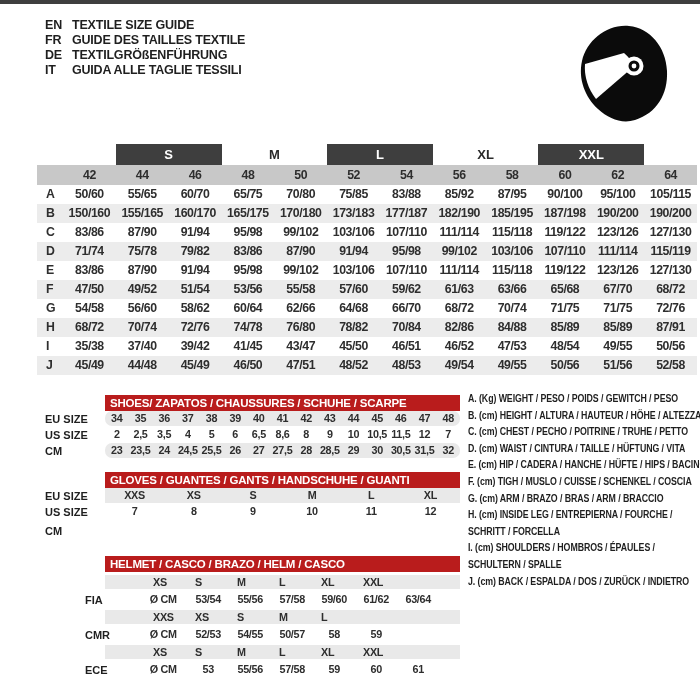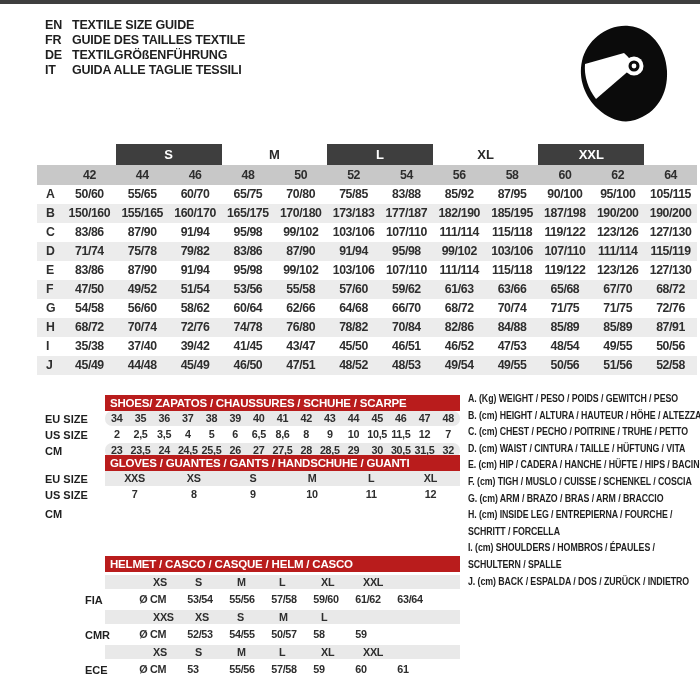--- a/index.html
+++ b/index.html
@@ -43,21 +43,21 @@
   .scellL{text-align:left;}
   .g15{display:grid;grid-template-columns:repeat(15,1fr);border-radius:7px;}
   .g6{display:grid;grid-template-columns:repeat(6,1fr);}
   .hgrid{display:grid;grid-template-columns:48px repeat(6,42px);}
   .shoes .subrow,.gloves .subrow{height:15px;margin-top:1px;}
   .shoes .scell,.gloves .scell{line-height:15px;}
   .gloves .subrow.cmrow{margin-top:4px;}
   .hrow-size{height:14px;margin-top:3px;}
   .hrow-size .scellL{line-height:14px;}
   .hrow-val{height:15px;margin-top:3px;padding-left:40px;}
-  .hrow-val .scellL{line-height:15px;}
+  .hrow-val .scellL{line-height:15px;text-align:center;}
 
   
   .legend{position:absolute;left:468px;top:390px;width:290px;transform:scaleX(0.8);
           transform-origin:left top;}
   .lline{font-weight:bold;font-size:11px;line-height:16.6px;letter-spacing:-0.1px;
          white-space:nowrap;color:#1f1f1f;}
 </style>
 </head>
 <body>
 
@@ -330,21 +330,21 @@
             <div class="scell">29</div>
             <div class="scell">30</div>
             <div class="scell">30,5</div>
             <div class="scell">31,5</div>
             <div class="scell">32</div>
           </div>
         </div>
       </div>
   </div>
 
-  <div class="sub gloves" style="top:454px">
+  <div class="sub gloves" style="top:471px">
     <div class="subrow">
       <div class="sublabel"></div>
       <div class="subtitle">GLOVES / GUANTES / GANTS / HANDSCHUHE / GUANTI</div>
     </div>
     <div>
         <div class="subrow">
           <div class="sublabel">EU SIZE</div>
           <div class="subdata g6 band2">
             <div class="scell">XXS</div>
             <div class="scell">XS</div>
@@ -367,21 +367,21 @@
         </div>
         <div class="subrow cmrow">
           <div class="sublabel">CM</div>
         </div>
       </div>
   </div>
 
   <div class="sub helmets" style="top:556px">
     <div class="subrow">
       <div class="sublabel"></div>
-      <div class="subtitle">HELMET / CASCO / CASQUE / HELM / CASCO</div>
+      <div class="subtitle">HELMET / CASCO / BRAZO / HELM / CASCO</div>
     </div>
     <div>
         <div class="subrow hrow-size">
           <div class="sublabel"></div>
           <div class="subdata hgrid band2">
             <div class="scellL"></div>
             <div class="scellL">XS</div>
             <div class="scellL">S</div>
             <div class="scellL">M</div>
             <div class="scellL">L</div>

